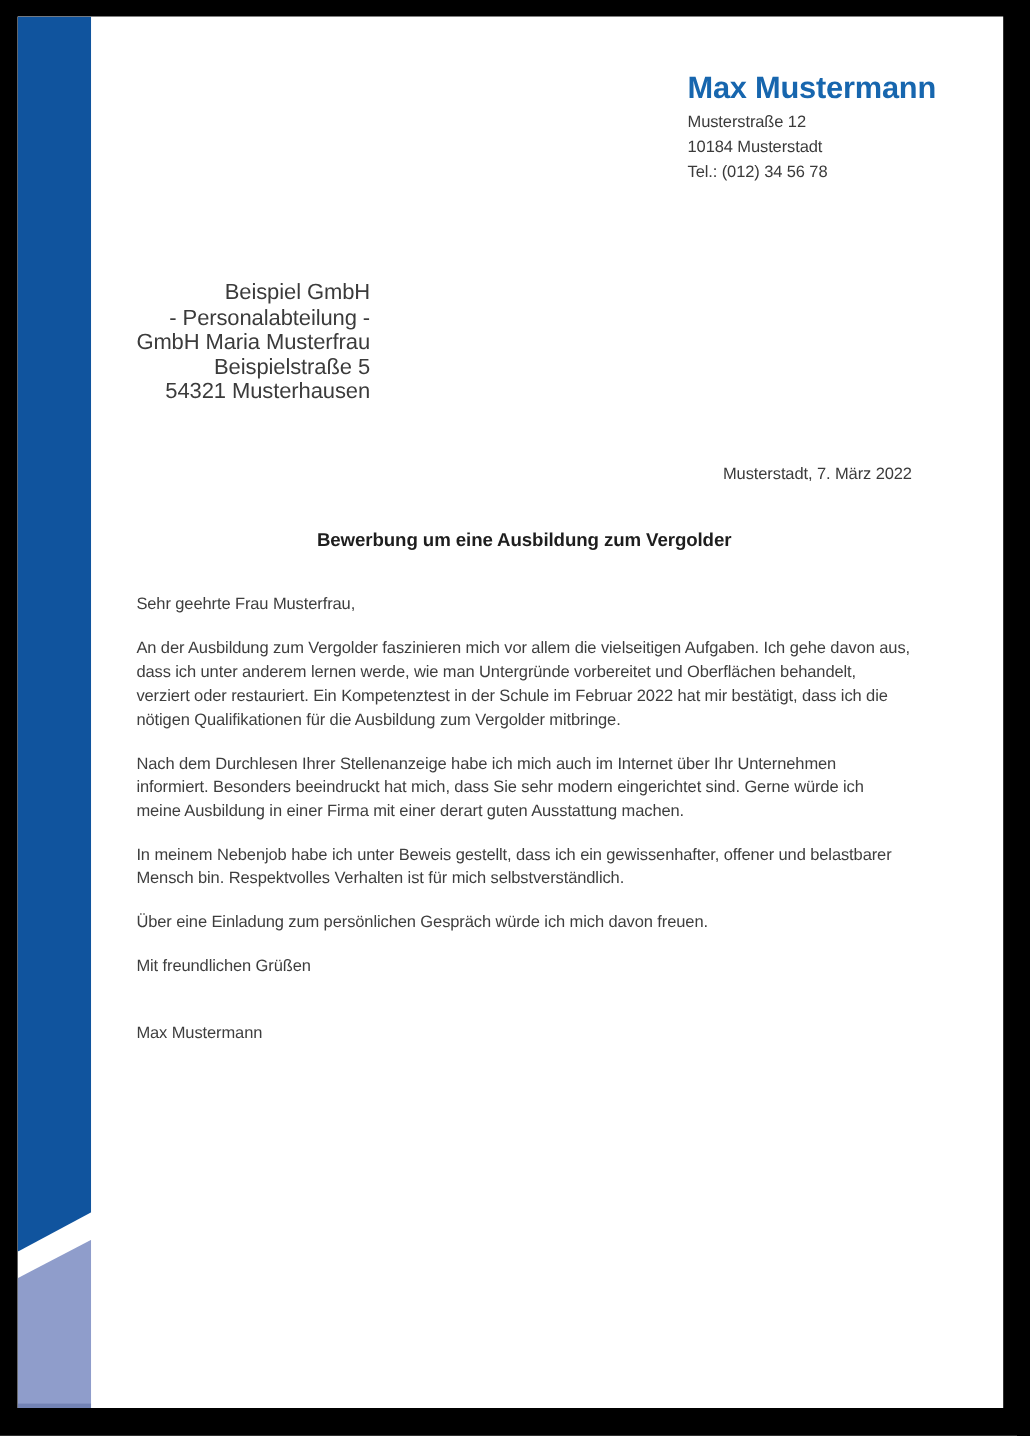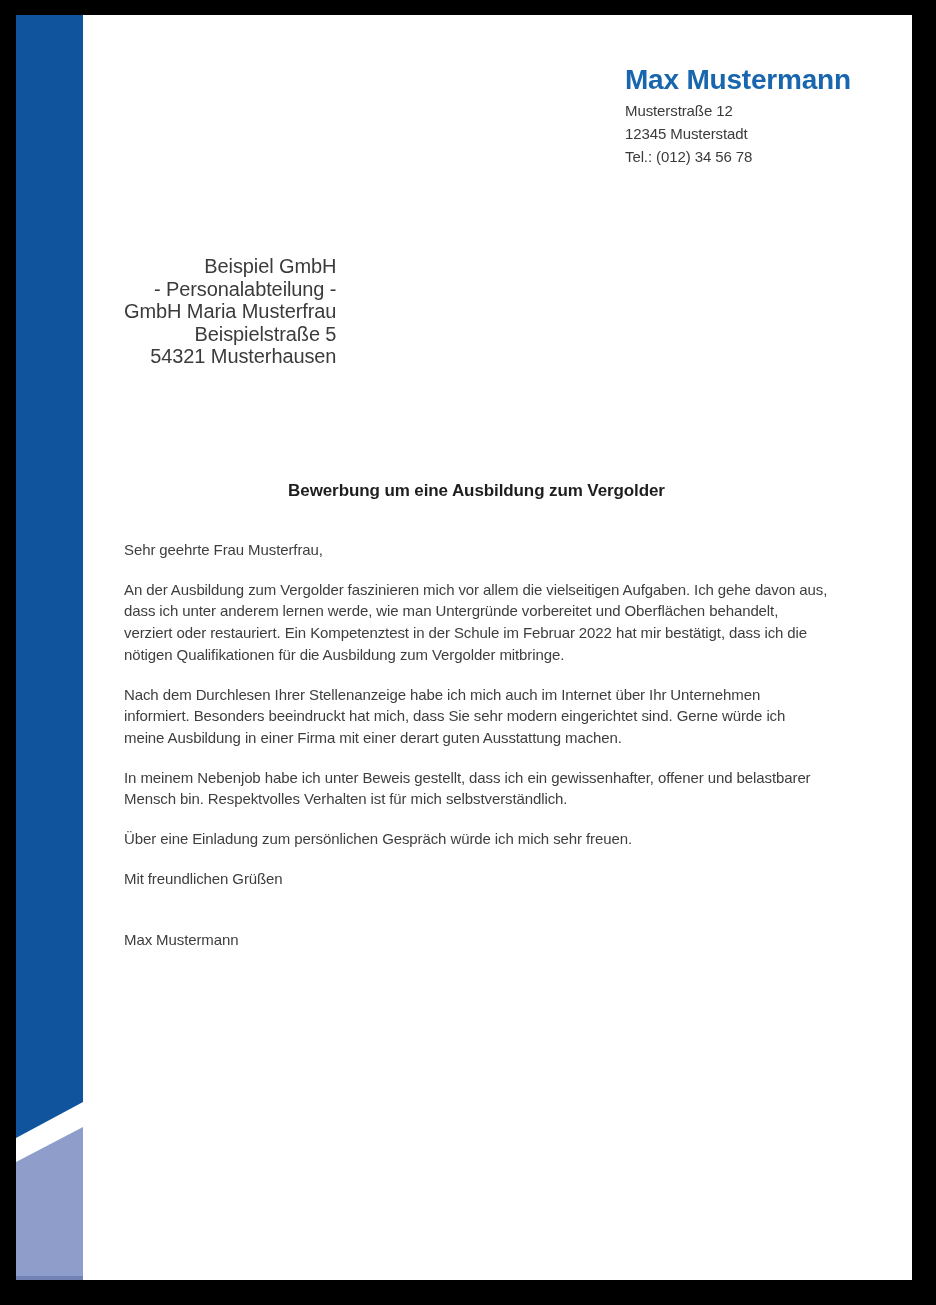--- a/index.html
+++ b/index.html
@@ -131,40 +131,41 @@
 <div class="canvas">
   <div class="page">
 
     <div class="stripe-dark"></div>
     <div class="stripe-light"></div>
 
     <div class="sender-block">
       <h1 class="sender-name">Max Mustermann</h1>
       <div class="sender-lines">
         <div>Musterstraße 12</div>
-        <div>12345 Musterstadt</div>
+        <div>10184 Musterstadt</div>
         <div>Tel.: (012) 34 56 78</div>
       </div>
     </div>
 
     <div class="recipient-block">
       <div>Beispiel GmbH</div>
       <div>- Personalabteilung -</div>
       <div>GmbH Maria Musterfrau</div>
       <div>Beispielstraße 5</div>
       <div>54321 Musterhausen</div>
     </div>
 
+    <div class="date-line">Musterstadt, 7. März 2022</div>
 
     <div class="subject-line">Bewerbung um eine Ausbildung zum Vergolder</div>
 
     <div class="letter-body">
       <p>Sehr geehrte Frau Musterfrau,</p>
       <p>An der Ausbildung zum Vergolder faszinieren mich vor allem die vielseitigen Aufgaben. Ich gehe davon aus, dass ich unter anderem lernen werde, wie man Untergründe vorbereitet und Oberflächen behandelt, verziert oder restauriert. Ein Kompetenztest in der Schule im Februar 2022 hat mir bestätigt, dass ich die nötigen Qualifikationen für die Ausbildung zum Vergolder mitbringe.</p>
       <p>Nach dem Durchlesen Ihrer Stellenanzeige habe ich mich auch im Internet über Ihr Unternehmen informiert. Besonders beeindruckt hat mich, dass Sie sehr modern eingerichtet sind. Gerne würde ich meine Ausbildung in einer Firma mit einer derart guten Ausstattung machen.</p>
       <p>In meinem Nebenjob habe ich unter Beweis gestellt, dass ich ein gewissenhafter, offener und belastbarer Mensch bin. Respektvolles Verhalten ist für mich selbstverständlich.</p>
-      <p>Über eine Einladung zum persönlichen Gespräch würde ich mich sehr freuen.</p>
+      <p>Über eine Einladung zum persönlichen Gespräch würde ich mich davon freuen.</p>
       <p>Mit freundlichen Grüßen</p>
       <p class="signature-name">Max Mustermann</p>
     </div>
 
   </div>
 </div>
 
 </body></html>

